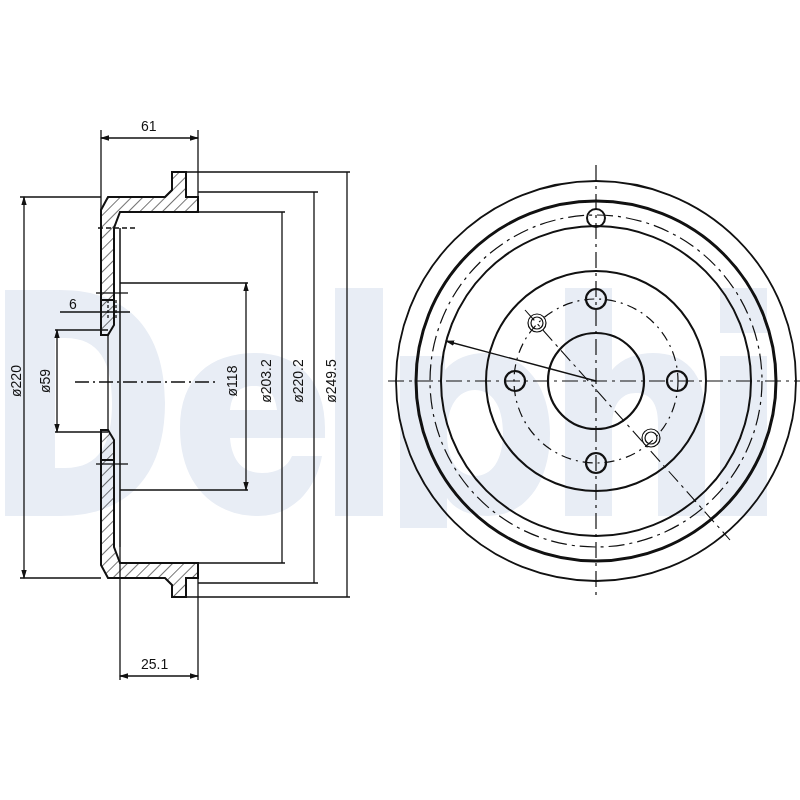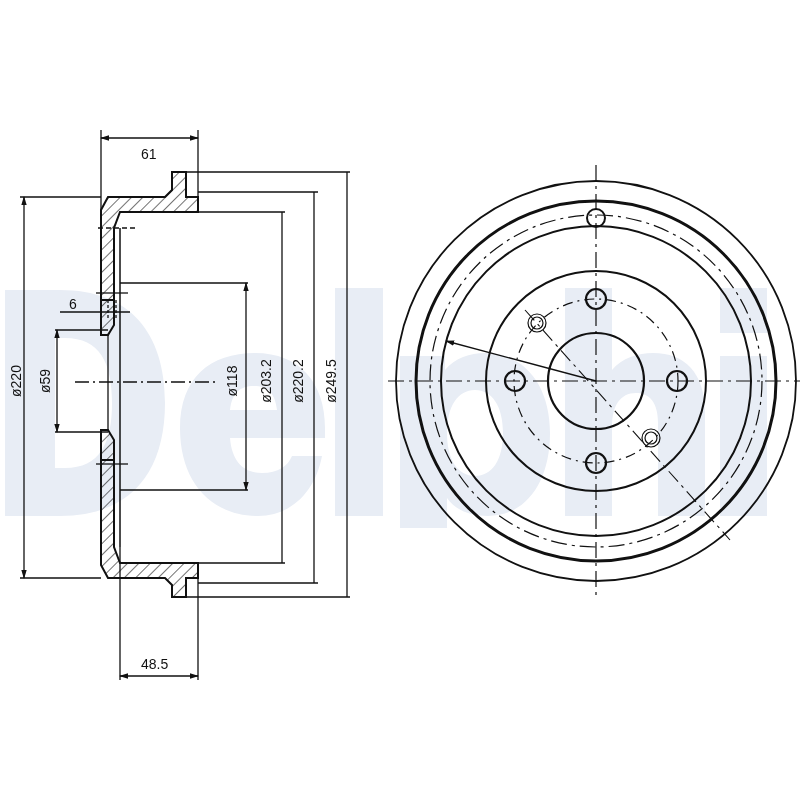--- a/index.html
+++ b/index.html
@@ -118,22 +118,22 @@
     <circle cx="515" cy="381" r="10" stroke-width="2.2"></circle>
     <circle cx="677" cy="381" r="10" stroke-width="2.2"></circle>
 
     <circle cx="537" cy="323" r="9" stroke-width="1.2"></circle>
     <circle cx="537" cy="323" r="6" stroke-width="1.2"></circle>
     <circle cx="651" cy="438" r="9" stroke-width="1.2"></circle>
     <circle cx="651" cy="438" r="6" stroke-width="1.2"></circle>
   </g>
 </svg>
 
-<span class="lbl" style="left:141px; top:118px;margin-top:28px;">61</span>
-<span class="lbl" style="left:141px; top:656px;">48.5</span>
+<span class="lbl" style="left:141px; top:118px;">61</span>
+<span class="lbl" style="left:141px; top:656px;">25.1</span>
 <span class="lbl" style="left:69px; top:296px;">6</span>
 
 <span class="lbl vlbl" style="left:-4px; top:373px; width:40px; text-align:center;">ø220</span>
 <span class="lbl vlbl" style="left:28px; top:373px; width:34px; text-align:center;">ø59</span>
 <span class="lbl vlbl" style="left:212px; top:373px; width:40px; text-align:center;">ø118</span>
 <span class="lbl vlbl" style="left:240px; top:373px; width:52px; text-align:center;">ø203.2</span>
 <span class="lbl vlbl" style="left:272px; top:373px; width:52px; text-align:center;">ø220.2</span>
 <span class="lbl vlbl" style="left:305px; top:373px; width:52px; text-align:center;">ø249.5</span>
 
 </body></html>

